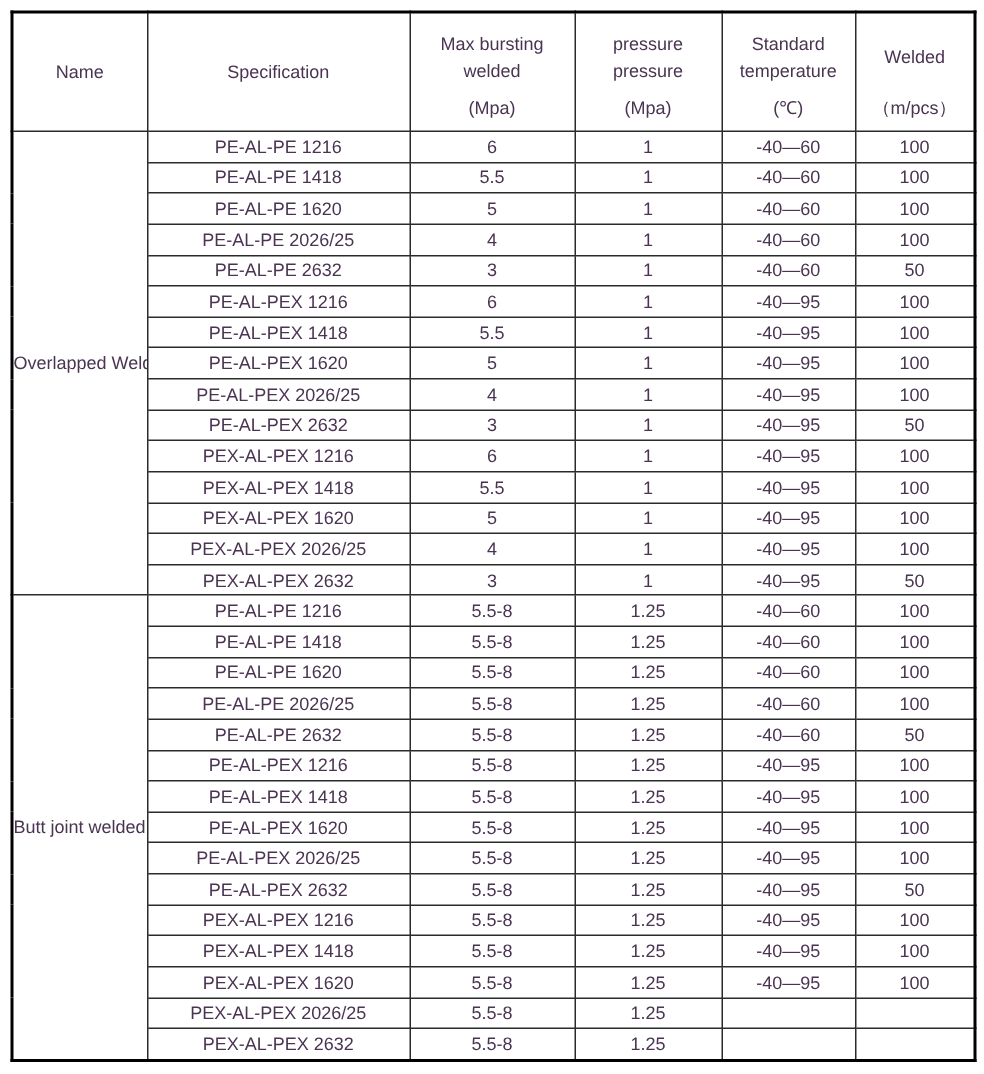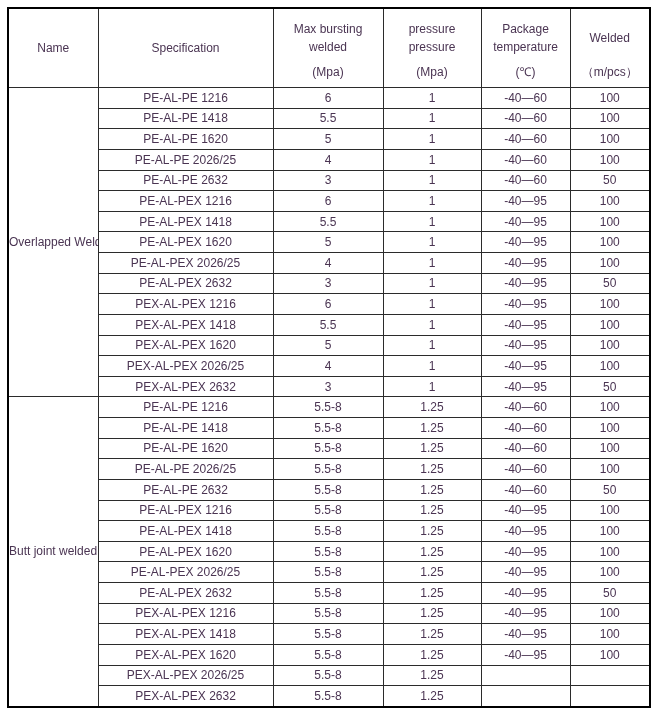--- a/index.html
+++ b/index.html
@@ -117,21 +117,21 @@
           </div>
         </th>
         <th>
           <div class="hwrap">
             <div class="h-label">pressure pressure</div>
             <div class="h-unit">(Mpa)</div>
           </div>
         </th>
         <th>
           <div class="hwrap">
-            <div class="h-label">Package temperature</div>
+            <div class="h-label">Standard temperature</div>
             <div class="h-unit">(℃)</div>
           </div>
         </th>
         <th>
           <div class="hwrap">
             <div class="h-label">Welded</div>
             <div class="h-unit">（m/pcs）</div>
           </div>
         </th>
       </tr>

